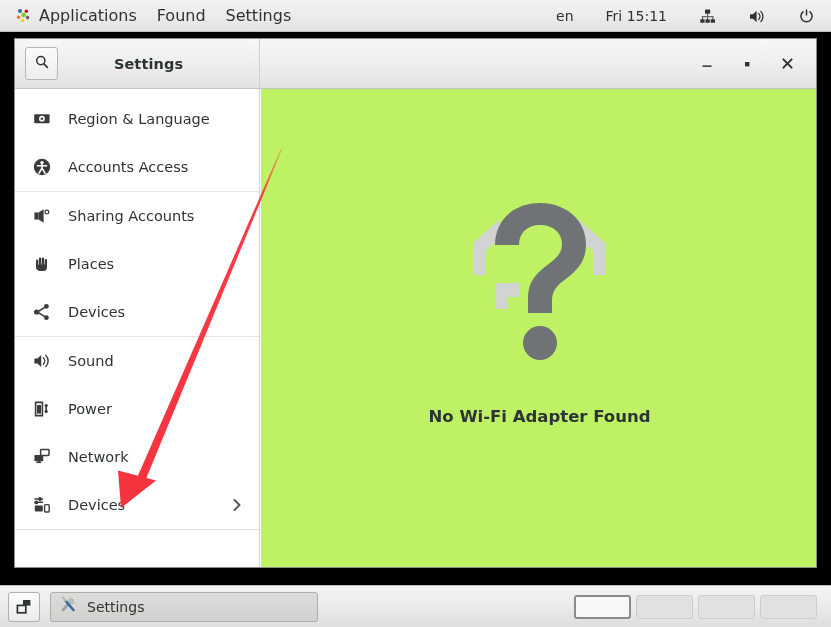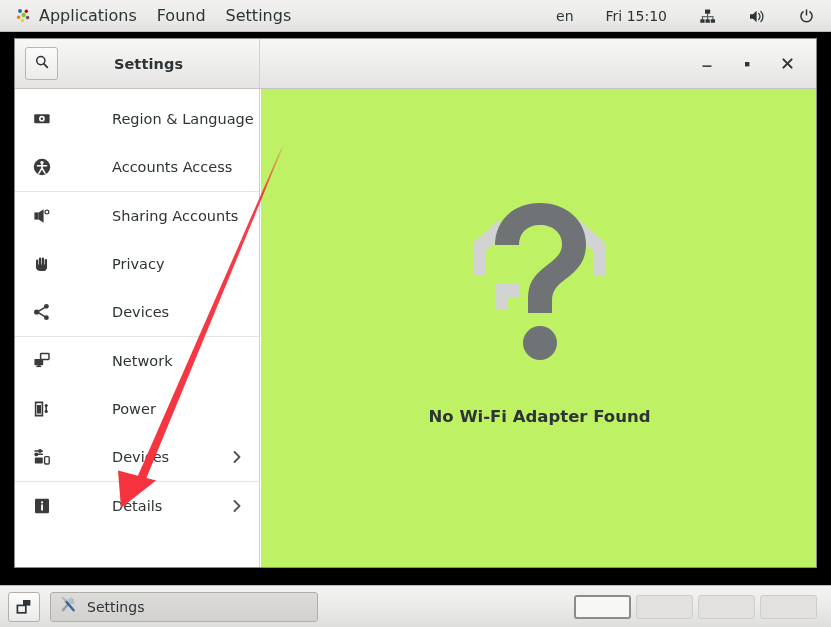--- a/index.html
+++ b/index.html
@@ -135,21 +135,20 @@
     box-sizing: border-box;
     overflow: hidden;
   }
   .side-item {
     height: 48px;
     display: flex;
     align-items: center;
     padding: 0 14px 0 16px;
     box-sizing: border-box;
     cursor: pointer;
-    gap: 44px;
   }
   .side-item .si-icon {
     width: 22px;
     height: 22px;
     display: flex;
     align-items: center;
     justify-content: center;
     flex: 0 0 22px;
     color: #3b3b3b;
   }
@@ -303,21 +302,21 @@
       <div class="panel-menu">
         <span>Settings</span>
       </div>
     </div>
 
     <div id="panel-right">
       <div class="panel-right-item">
         <span>en</span>
       </div>
       <div class="panel-right-item">
-        <span>Fri 15:10</span>
+        <span>Fri 15:11</span>
       </div>
       <div class="panel-right-item">
         <svg width="17" height="17" viewBox="0 0 17 17" fill="#2e3436">
           <rect x="6.0" y="1.5" width="5.2" height="4.2" rx="0.4"></rect>
           <rect x="8.2" y="5.7" width="0.9" height="2.6"></rect>
           <rect x="2.7" y="8.3" width="11.9" height="0.9"></rect>
           <rect x="3.0" y="9.2" width="0.9" height="2.0"></rect>
           <rect x="8.2" y="9.2" width="0.9" height="2.0"></rect>
           <rect x="13.4" y="9.2" width="0.9" height="2.0"></rect>
           <rect x="1.3" y="11.2" width="4.3" height="3.6" rx="0.4"></rect>
@@ -417,62 +416,72 @@
       <div class="side-item">
         <span class="si-icon">
           <svg width="20" height="20" viewBox="0 0 20 20" fill="#3b3b3b">
             <rect x="4.0" y="5.4" width="2.3" height="6.4" rx="1.1"></rect>
             <rect x="6.9" y="3.6" width="2.3" height="8.2" rx="1.1"></rect>
             <rect x="9.8" y="3.6" width="2.3" height="8.2" rx="1.1"></rect>
             <rect x="12.7" y="5.0" width="2.3" height="6.8" rx="1.1"></rect>
             <path d="M4.0 10.4 L15.0 10.4 L15.0 13.4 Q15.0 17.0 10.4 17.0 Q4.0 17.0 4.0 13.4 Z"></path>
           </svg>
         </span>
-        <span class="si-label">Privacy</span>
+        <span class="si-label">Places</span>
       </div>
 
       <div class="side-item">
         <span class="si-icon">
           <svg width="20" height="20" viewBox="0 0 20 20">
             <line x1="5.2" y1="10.0" x2="14.2" y2="4.6" stroke="#3b3b3b" stroke-width="1.5"></line>
             <line x1="5.2" y1="10.0" x2="14.2" y2="15.4" stroke="#3b3b3b" stroke-width="1.5"></line>
             <circle cx="14.4" cy="4.3" r="2.4" fill="#3b3b3b"></circle>
             <circle cx="4.6" cy="10.0" r="2.6" fill="#3b3b3b"></circle>
             <circle cx="14.4" cy="15.7" r="2.4" fill="#3b3b3b"></circle>
           </svg>
         </span>
         <span class="si-label">Devices</span>
       </div>
 
       <div class="side-sep"></div>
 
-
-      <div class="side-item">
-        <span class="si-icon">
-          <svg width="20" height="20" viewBox="0 0 20 20" fill="#3b3b3b">
-            <rect x="8.6" y="2.4" width="8.4" height="6.0" rx="0.7" stroke="#3b3b3b" stroke-width="1.5" fill="none"></rect>
-            <rect x="2.4" y="8.0" width="8.8" height="6.2" rx="0.7"></rect>
-            <rect x="4.4" y="14.6" width="4.8" height="1.5"></rect>
-            <rect x="6.0" y="13.6" width="1.6" height="1.6"></rect>
-          </svg>
-        </span>
-        <span class="si-label">Network</span>
+      <div class="side-item">
+        <span class="si-icon">
+          <svg width="20" height="20" viewBox="0 0 20 20" fill="#3b3b3b">
+            <path d="M2.4 7.6 L5.4 7.6 L9.2 4.0 L9.2 16.0 L5.4 12.4 L2.4 12.4 Z"></path>
+            <path d="M11.4 6.8 A4.6 4.6 0 0 1 11.4 13.2" stroke="#3b3b3b" stroke-width="1.4" fill="none" stroke-linecap="round"></path>
+            <path d="M13.8 4.6 A7.4 7.4 0 0 1 13.8 15.4" stroke="#3b3b3b" stroke-width="1.4" fill="none" stroke-linecap="round"></path>
+          </svg>
+        </span>
+        <span class="si-label">Sound</span>
       </div>
 
       <div class="side-item">
         <span class="si-icon">
           <svg width="20" height="20" viewBox="0 0 20 20" fill="#3b3b3b">
             <path d="M3.6 3.4 L10.4 3.4 L10.4 16.6 L3.6 16.6 Z M3.6 3.4" stroke="#3b3b3b" stroke-width="1.6" fill="none"></path>
             <rect x="5.0" y="6.0" width="4.0" height="8.6"></rect>
             <circle cx="14.2" cy="6.6" r="1.6"></circle>
             <circle cx="14.2" cy="12.4" r="1.6"></circle>
             <rect x="13.4" y="6.4" width="1.6" height="6.2"></rect>
           </svg>
         </span>
         <span class="si-label">Power</span>
+      </div>
+
+      <div class="side-item">
+        <span class="si-icon">
+          <svg width="20" height="20" viewBox="0 0 20 20" fill="#3b3b3b">
+            <rect x="8.6" y="2.4" width="8.4" height="6.0" rx="0.7" stroke="#3b3b3b" stroke-width="1.5" fill="none"></rect>
+            <rect x="2.4" y="8.0" width="8.8" height="6.2" rx="0.7"></rect>
+            <rect x="4.4" y="14.6" width="4.8" height="1.5"></rect>
+            <rect x="6.0" y="13.6" width="1.6" height="1.6"></rect>
+          </svg>
+        </span>
+        <span class="si-label">Network</span>
       </div>
 
       <div class="side-item">
         <span class="si-icon">
           <svg width="20" height="20" viewBox="0 0 20 20" fill="#3b3b3b">
             <rect x="2.4" y="3.2" width="8.6" height="1.5" rx="0.5"></rect>
             <circle cx="8.0" cy="4.0" r="1.9"></circle>
             <rect x="2.4" y="6.6" width="8.6" height="1.5" rx="0.5"></rect>
             <circle cx="4.4" cy="7.4" r="1.9"></circle>
             <rect x="2.8" y="10.6" width="8.0" height="6.0" rx="0.8"></rect>
@@ -482,35 +491,20 @@
         <span class="si-label">Devices</span>
         <span class="si-chev">
           <svg width="16" height="16" viewBox="0 0 16 16">
             <polyline points="5.5,3 10.5,8 5.5,13" stroke="#555" stroke-width="1.9" fill="none" stroke-linecap="round" stroke-linejoin="round"></polyline>
           </svg>
         </span>
       </div>
 
       <div class="side-sep"></div>
 
-      <div class="side-item">
-        <span class="si-icon">
-          <svg width="20" height="20" viewBox="0 0 20 20">
-            <rect x="3.0" y="2.8" width="14.0" height="14.4" rx="1.2" fill="#3b3b3b"></rect>
-            <rect x="9.1" y="5.4" width="1.9" height="1.9" fill="#ffffff"></rect>
-            <rect x="9.1" y="8.5" width="1.9" height="6.0" fill="#ffffff"></rect>
-          </svg>
-        </span>
-        <span class="si-label">Details</span>
-        <span class="si-chev">
-          <svg width="16" height="16" viewBox="0 0 16 16">
-            <polyline points="5.5,3 10.5,8 5.5,13" stroke="#555" stroke-width="1.9" fill="none" stroke-linecap="round" stroke-linejoin="round"></polyline>
-          </svg>
-        </span>
-      </div>
     </div>
 
     <div id="content">
       <div id="qmark-wrap">
         <svg width="190" height="210" viewBox="0 0 190 210">
 
           <path d="M28 52 L55 28 L55 48 L40 60 L40 84 L28 84 Z" fill="#d2d4d4"></path>
           <path d="M50 92 L74 92 L74 106 L62 106 L62 118 L50 118 Z" fill="#d2d4d4"></path>
           <path d="M160 52 L133 28 L133 48 L148 60 L148 84 L160 84 Z" fill="#d2d4d4"></path>
 

